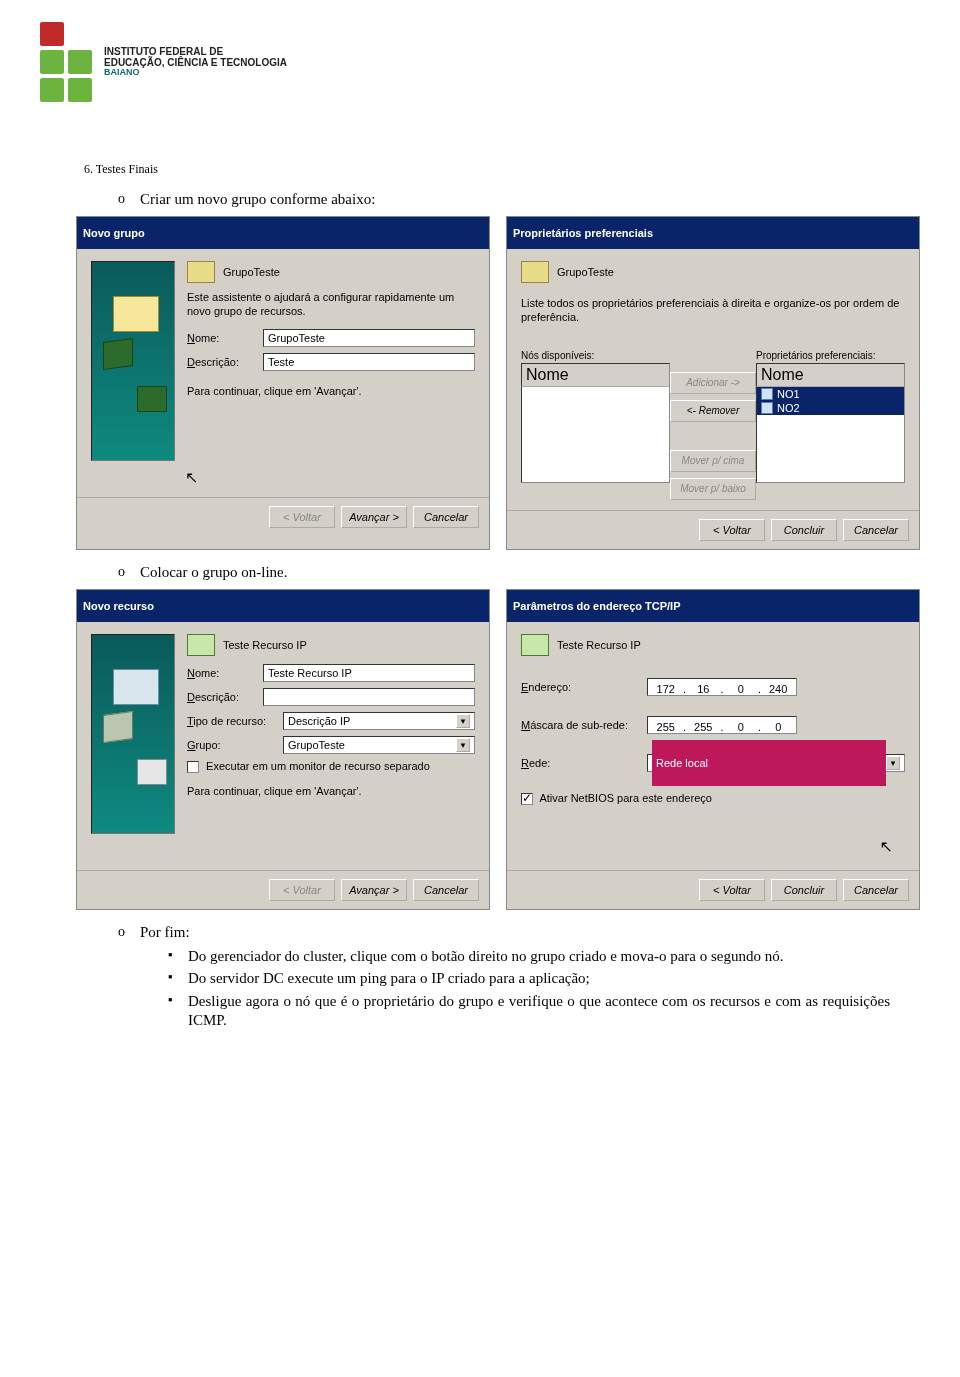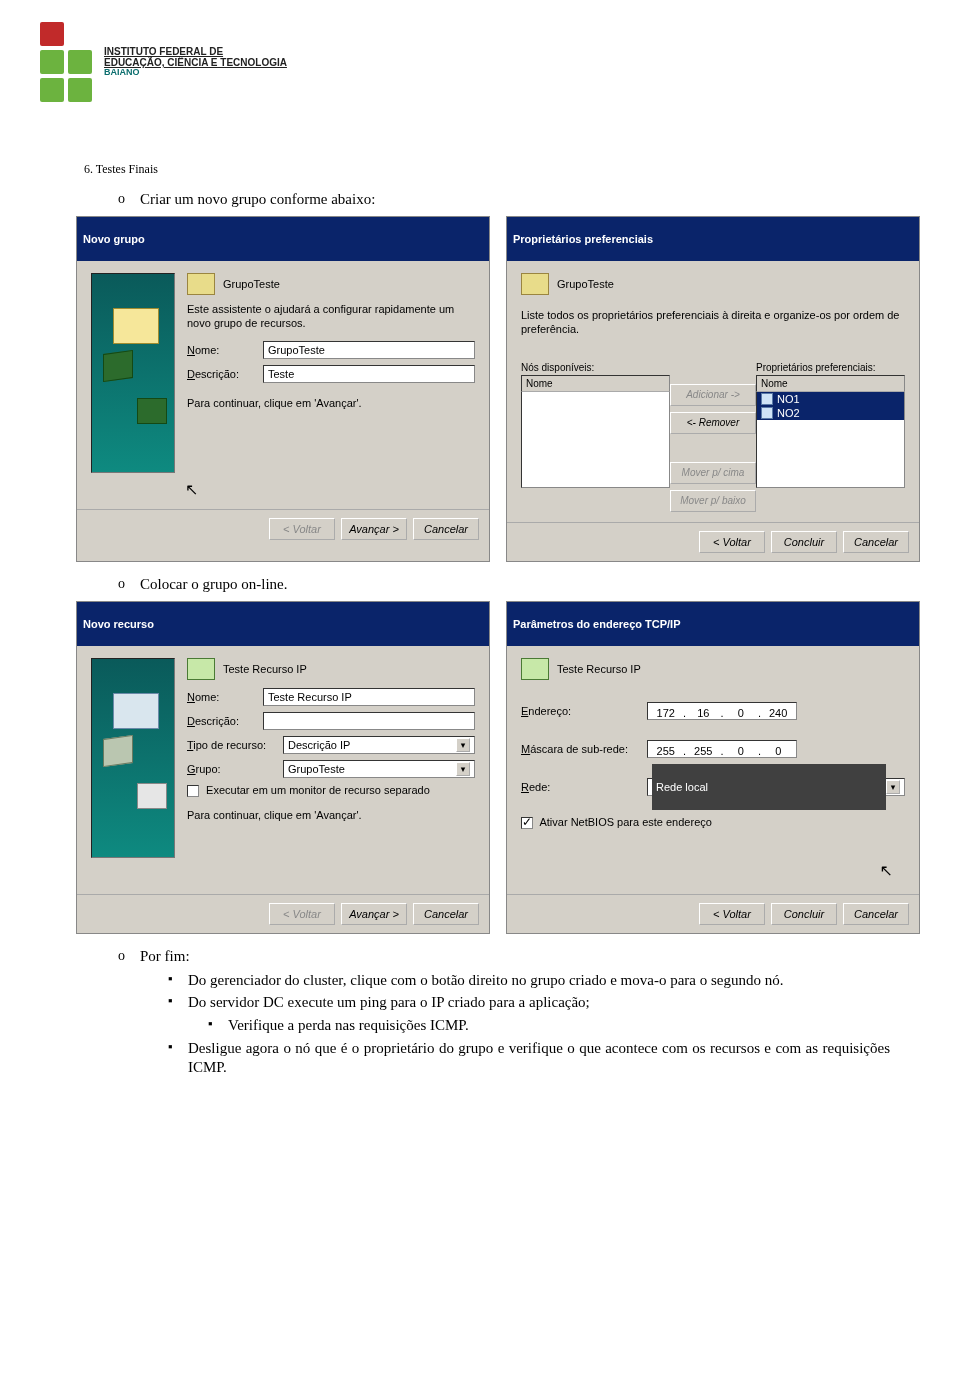--- a/index.html
+++ b/index.html
@@ -4,37 +4,37 @@
 <style>
   * { box-sizing: border-box; margin: 0; padding: 0; }
   body { width: 960px; background: #fff; font-family: Tahoma, Arial, sans-serif; font-size: 11px; color: #000; }
   .page { padding: 0 40px 40px 40px; }
   .logo { display: flex; align-items: center; gap: 12px; padding: 22px 0 10px 0; }
   .squares { display: grid; grid-template-columns: 24px 24px; grid-template-rows: 24px 24px 24px; gap: 4px; }
   .sq { width: 24px; height: 24px; border-radius: 2px; }
   .sq.red { background: #c12a2a; }
   .sq.green { background: #6cb33f; }
   .logo-text { font-size: 10px; color: #222; line-height: 1.1; }
-  .logo-text .b { font-weight: bold; text-decoration: underline; }
+  .logo-text .b { font-weight: bold; }
   .logo-text .sub { color: #0b6e6e; font-weight: bold; font-size: 9px; }
 
   .sec-head { font-family: "Times New Roman", serif; font-size: 12px; margin: 50px 0 14px 44px; }
   .bullet-o { font-family: "Times New Roman", serif; font-size: 15px; margin: 14px 0 6px 100px; position: relative; }
   .bullet-o::before { content: "o"; position: absolute; left: -22px; color:#000; font-size: 14px; }
   .sub-sq { font-family: "Times New Roman", serif; font-size: 15px; margin: 4px 0 0 148px; position: relative; text-align: justify; line-height: 1.25; padding-right: 30px; }
   .sub-sq::before { content: "▪"; position: absolute; left: -20px; top:0; font-size: 13px; }
   .sub-sq2 { font-family: "Times New Roman", serif; font-size: 15px; margin: 4px 0 0 188px; position: relative; text-align: justify; line-height: 1.25; padding-right: 30px;}
   .sub-sq2::before { content: "▪"; position: absolute; left: -20px; top:0; font-size: 13px; }
 
   .row { display: flex; gap: 16px; margin-left: 36px; margin-top: 8px; margin-bottom: 10px; }
 
   
   .wiz { background: #d4d0c8; border: 1px solid #888; width: 430px; }
   .wiz.large { width: 430px; }
-  .wtitle { background: #0a246a; color: #fff; font-weight: bold; padding: 16px 6px; font-size: 11px; }
+  .wtitle { background: #0a246a; color: #fff; font-weight: bold; padding: 10px 6px; font-size: 11px; }
   .wbody { padding: 12px 14px 10px 14px; min-height: 248px; display: flex; gap: 12px; position:relative; }
   .sidebar { width: 84px; height: 200px; background: linear-gradient(#0a5a5a,#0e8a80); border: 1px inset #777; display:flex; align-items:center; justify-content:center; }
   .decor { width: 60px; height: 130px; position:relative; }
   .fld { width: 46px; height: 36px; background:#f6e79a; border:1px solid #a08c30; position:absolute; top:0; left:10px; }
   .bk1 { width: 30px; height: 28px; background:#2c6b2c; border:1px solid #144914; position:absolute; top:44px; left:0; transform: skewY(-8deg);}
   .bk2 { width: 30px; height: 26px; background:#2c6b2c; border:1px solid #144914; position:absolute; top:90px; left:34px; }
   .content { flex:1; font-size: 11px; }
   .hline { display:flex; align-items:center; gap:8px; margin-bottom:8px; }
   .hicon { width:28px; height:22px; background:#e8dc8a; border:1px solid #9a8540; }
   .hicon2 { width:28px; height:22px; background:#c7e8a8; border:1px solid #4a7a34; }
@@ -47,21 +47,21 @@
   .sel { flex:1; background:#fff; border:1px inset #888; height:18px; padding:1px 4px; font-size:11px; display:flex; align-items:center; justify-content:space-between; }
   .sel .dd { width:14px; height:14px; background:#d4d0c8; border:1px outset #fff; text-align:center; line-height:12px; font-size:9px; }
   .chk { display:inline-block; width:12px; height:12px; background:#fff; border:1px inset #888; vertical-align:middle; margin-right:4px; position:relative; }
   .chk.on::after { content:"✓"; position:absolute; top:-3px; left:0; font-size:12px; }
   .wbtns { border-top: 1px solid #aaa; padding: 8px 10px; display:flex; gap:6px; justify-content:flex-end; }
   .btn { background:#d4d0c8; border:1px outset #fff; min-width:66px; height:22px; font-size:11px; display:flex; align-items:center; justify-content:center; padding:0 6px;font-style:italic; }
   .btn.disabled { color:#888; }
 
   .twocol { display:flex; margin-top:15px; }
   .listbox { flex:1; }
-  .listhdr { background:#d4d0c8; border:1px inset #888; border-bottom: 1px solid #aaa; padding:2px 4px; font-size:10px;}
+  .listhdr { background:#d4d0c8; border:1px inset #888; border-bottom: 1px solid #aaa; padding:2px 4px; font-size:16px;}
   .listbody { background:#fff; border:1px inset #888; border-top:none; height:96px; overflow:hidden; }
   .selrow { background:#0a246a; color:#fff; padding:1px 4px; display:flex; align-items:center; gap:4px; }
   .rownode { display:inline-block; width:12px; height:12px; background:#cfe3f7; border:1px solid #5a7aa8; }
   .midbtns { width:86px; display:flex; flex-direction:column; gap:6px; align-items:center; justify-content:flex-start; margin-top:2px; }
   .midbtns .btn { width:86px; font-size:10px; }
 
   .ipbox { display:flex; gap:2px; background:#fff; border:1px inset #888; height:18px; align-items:flex-end; padding:0 4px; width: 150px; }
   .oct { width:28px; text-align:center; }
   .dot { width:6px; text-align:center; }
 
@@ -257,37 +257,36 @@
             <span class="oct">255</span>
               <span class="dot">.</span>
             <span class="oct">0</span>
               <span class="dot">.</span>
             <span class="oct">0</span>
           </div>
         </div>
         <div class="flds">
           <div class="lbl u" style="width:120px;">Rede:</div>
           <div class="sel" style="flex:1;">
-            <span style="background:#404040;color:#fff;padding:17px 4px; flex:1;">Rede local</span>
+            <span style="background:#be185d;color:#fff;padding:17px 4px; flex:1;">Rede local</span>
             <span class="dd">▾</span>
           </div>
         </div>
         <div style="margin-top:6px;">
           <span class="chk on"></span>
           <span>Ativar NetBIOS para este endereço</span>
         </div>
         <div class="cursor" style="bottom:14px; right:26px;">↖</div>
       </div>
       <div class="wbtns">
         <div class="btn">&lt; Voltar</div>
         <div class="btn">Concluir</div>
         <div class="btn">Cancelar</div>
       </div>
     </div>
   </div>
 
   <div class="bullet-o">Por fim:</div>
   <div class="sub-sq">Do gerenciador do cluster, clique com o botão direito no grupo criado e mova-o para o segundo nó.</div>
   <div class="sub-sq">Do servidor DC execute um ping para o IP criado para a aplicação;</div>
-  <div class="sub-sq2">Verifique a perda nas requisições ICMP.</div>
   <div class="sub-sq">Desligue agora o nó que é o proprietário do grupo e verifique o que acontece com os recursos e com as requisições ICMP.</div>
 
 </div>
 
 </body></html>

